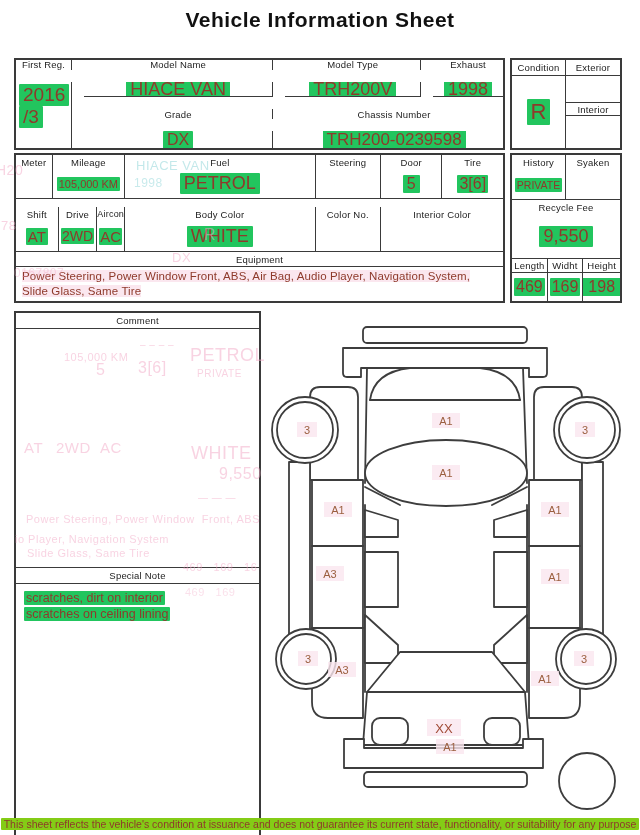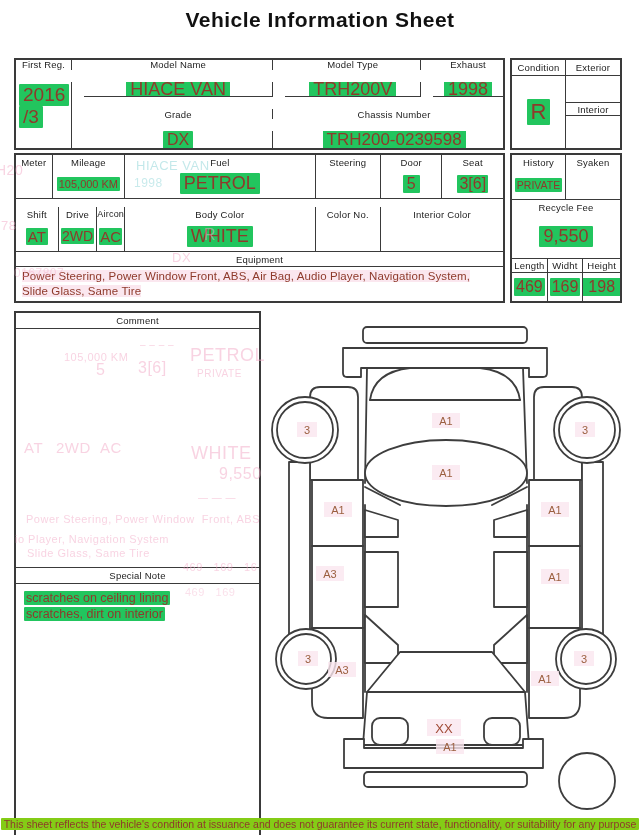--- a/index.html
+++ b/index.html
@@ -66,21 +66,21 @@
     <div class="cell" style="grid-area:4/2/5/3"></div>
   </div>
 
   <div class="abs box" style="left:14px;top:153px;width:491px;height:150px;display:flex;flex-direction:column;">
     <div class="grid bb" style="height:44px;grid-template-columns:37fr 73fr 192fr 66fr 62fr 61fr;grid-template-rows:15fr 29fr;">
       <div class="cell hdr br">Meter</div>
       <div class="cell hdr br">Mileage</div>
       <div class="cell hdr br">Fuel</div>
       <div class="cell hdr br">Steering</div>
       <div class="cell hdr br">Door</div>
-      <div class="cell hdr">Seat</div>
+      <div class="cell hdr">Tire</div>
       <div class="cell br"></div>
       <div class="cell br">
           <span class="val hl" style="font-size:11px;padding:1px 2px">105,000 KM</span>
         </div>
       <div class="cell br">
           <span class="val hl" style="font-size:18px">PETROL</span>
         </div>
       <div class="cell br"></div>
       <div class="cell br">
           <span class="val hl" style="font-size:16px">5</span>
@@ -149,22 +149,22 @@
         </div>
     </div>
   </div>
 
   <div class="abs box" style="left:14px;top:311px;width:247px;height:570px;">
     <div class="cell hdr bb" style="height:16px;">Comment</div>
     <div class="abs" style="left:0;right:0;top:254px;height:17px;border-top:1px solid #3a3a3a;border-bottom:1px solid #3a3a3a;display:flex;align-items:center;justify-content:center;">
       <span class="hdr">Special Note</span>
     </div>
     <div class="abs" style="left:8px;top:277px;right:6px;">
+      <div class="noteline"><span class="hl" style="padding:0 2px">scratches, dirt on interior</span></div>
       <div class="noteline"><span class="hl" style="padding:0 2px">scratches on ceiling lining</span></div>
-      <div class="noteline"><span class="hl" style="padding:0 2px">scratches, dirt on interior</span></div>
     </div>
   </div>
 
   <svg class="abs" style="left:270px;top:315px;" width="366" height="497" viewBox="0 0 366 497">
     <g stroke="#3d3d3d" stroke-width="1.8" fill="#ffffff" stroke-linejoin="round" stroke-linecap="round">
 
       <rect x="93" y="12" width="164" height="16" rx="4"></rect>
       <path d="M73,33 L277,33 L277,58 Q277,62 273,62 L259,62 L259,53 L91,53 L91,62 L77,62 Q73,62 73,58 Z"></path>
 
       <path d="M97,53 L95,168" fill="none"></path>

